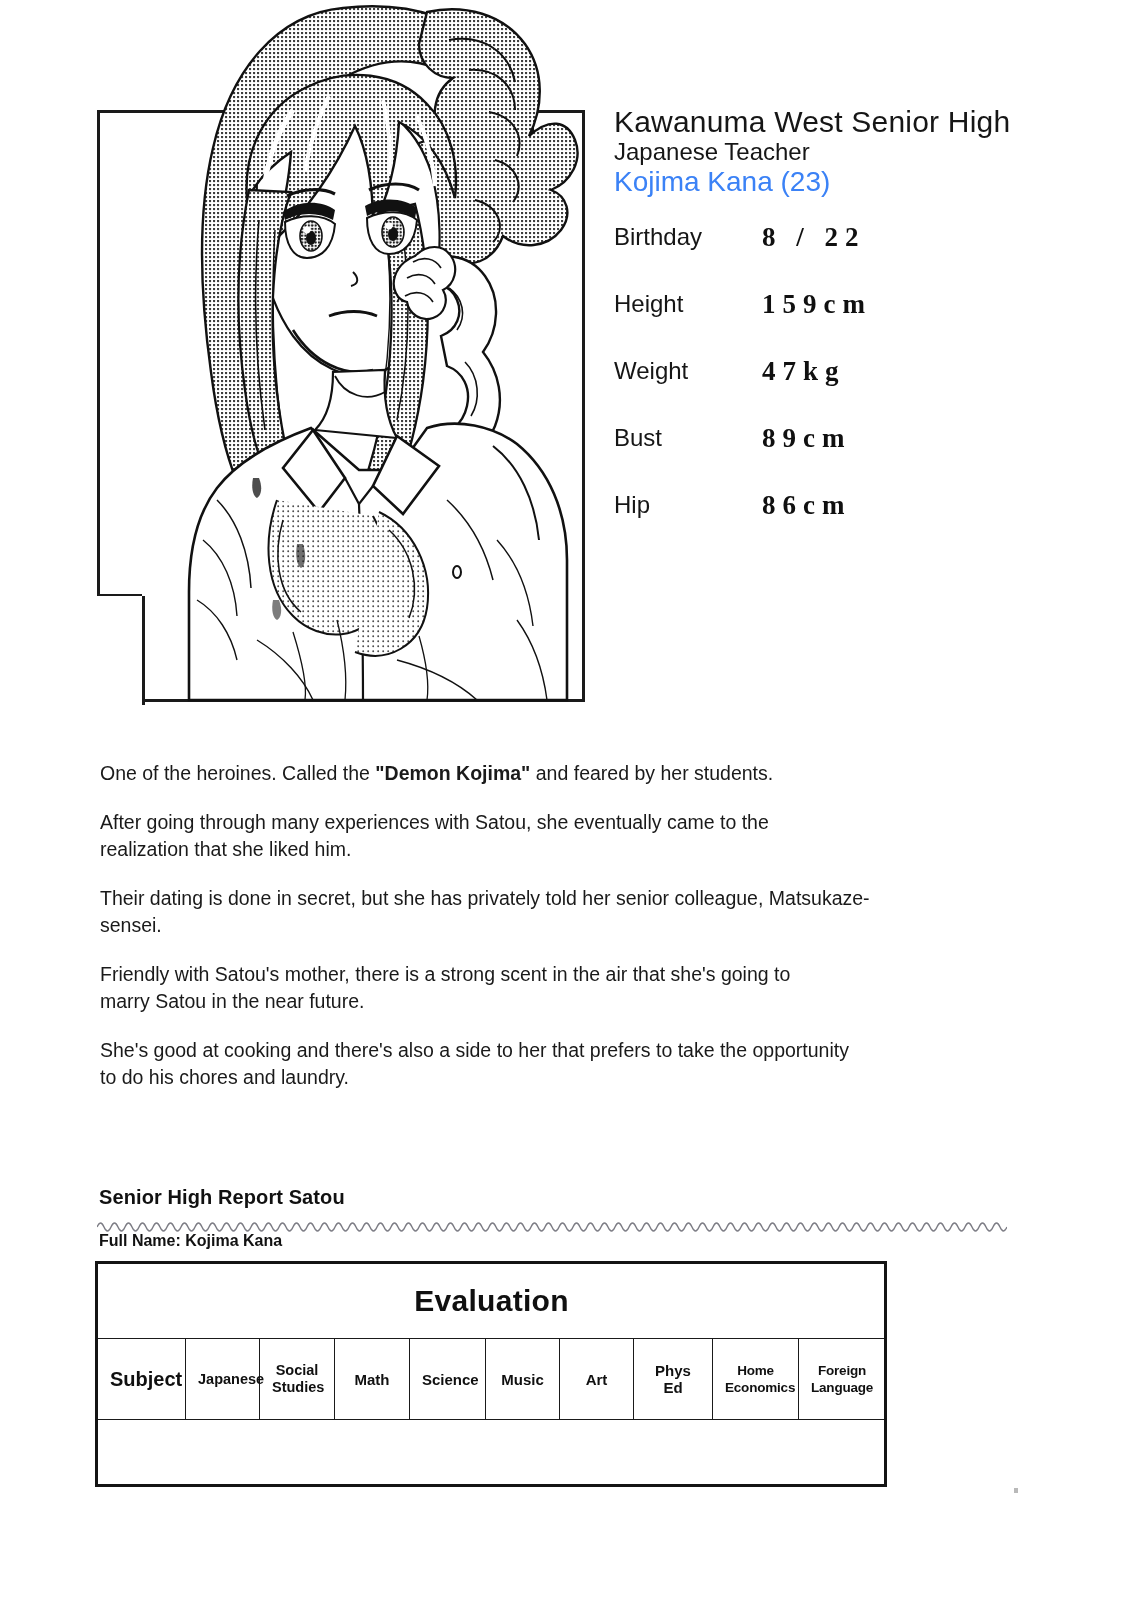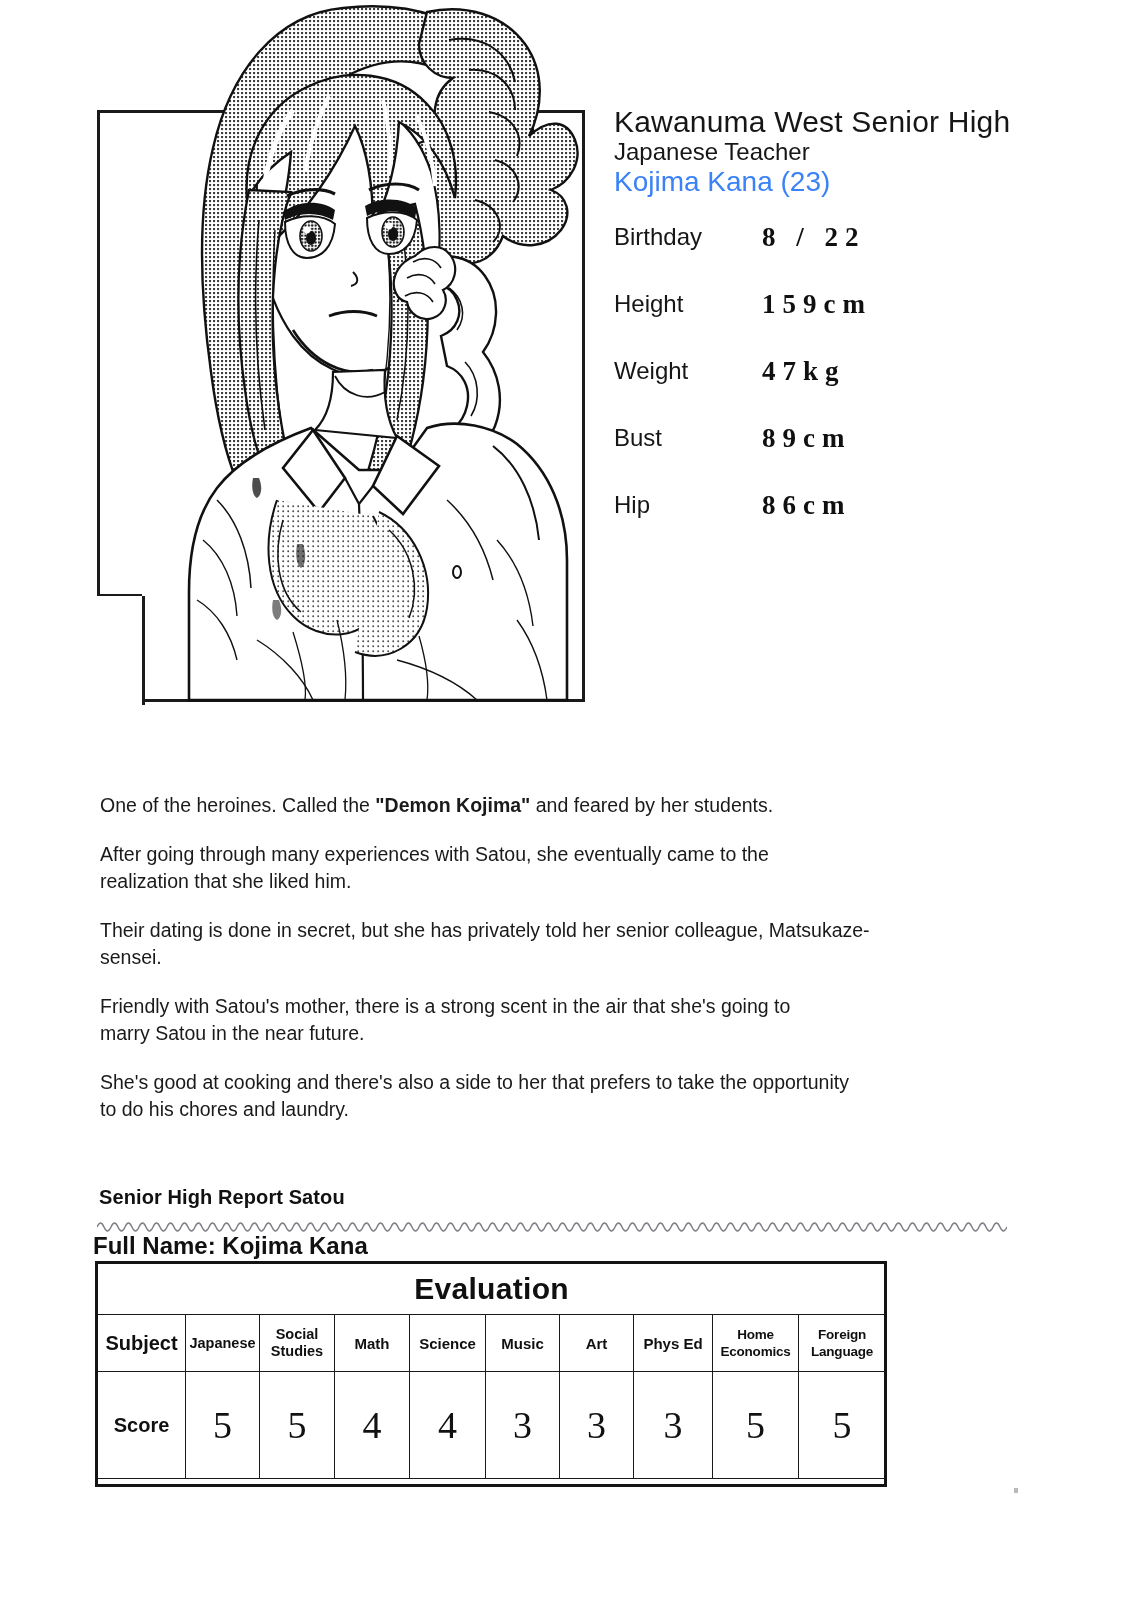--- a/index.html
+++ b/index.html
@@ -114,21 +114,21 @@
     line-height: 34px;
     letter-spacing: 7px;
     color: #101010;
     white-space: nowrap;
   }
 
   
   #description {
     position: absolute;
     left: 100px;
-    top: 792px;
+    top: 760px;
     width: 800px;
   }
   .desc-p {
     font-size: 19.5px;
     line-height: 27px;
     color: #1a1a1a;
     margin: 0 0 22px 0;
     white-space: pre-line;
   }
   .desc-p b { font-weight: 700; }
@@ -146,42 +146,42 @@
   #wavy-divider {
     position: absolute;
     left: 97px;
     top: 1218px;
     width: 910px;
     height: 14px;
     overflow: hidden;
   }
   #full-name {
     position: absolute;
-    left: 93px;
+    left: 99px;
     top: 1232px;
-    font-size: 24px;
+    font-size: 16px;
     font-weight: 700;
     color: #111111;
   }
 
   
   #eval-table {
     position: absolute;
     left: 97px;
     top: 1263px;
     width: 788px;
     border-collapse: collapse;
     table-layout: fixed;
     background: #ffffff;
   }
   #eval-table td {
     border: 1.6px solid #1a1a1a;
     text-align: center;
     vertical-align: middle;
-    padding: 0;
+    padding: 12px;
   }
   .eval-title-cell {
     height: 50px;
     font-size: 30px;
     font-weight: 700;
     letter-spacing: 0.3px;
     color: #101010;
   }
   .hdr-cell {
     height: 56px;
@@ -460,29 +460,17 @@
     <td class="hdr-cell medium">Japanese</td>
     <td class="hdr-cell medium">Social Studies</td>
     <td class="hdr-cell">Math</td>
     <td class="hdr-cell">Science</td>
     <td class="hdr-cell">Music</td>
     <td class="hdr-cell">Art</td>
     <td class="hdr-cell">Phys Ed</td>
     <td class="hdr-cell tight">Home Economics</td>
     <td class="hdr-cell tight">Foreign Language</td>
   </tr>
-  <tr>
-    <td class="score-cell first-col">Score</td>
-    <td class="score-cell">5</td>
-    <td class="score-cell">5</td>
-    <td class="score-cell">4</td>
-    <td class="score-cell">4</td>
-    <td class="score-cell">3</td>
-    <td class="score-cell">3</td>
-    <td class="score-cell">3</td>
-    <td class="score-cell">5</td>
-    <td class="score-cell">5</td>
-  </tr>
 </tbody>
   </table>
 <div id="eval-outer"></div>
 
 <div id="page-speck"></div>
 
 </body></html>

